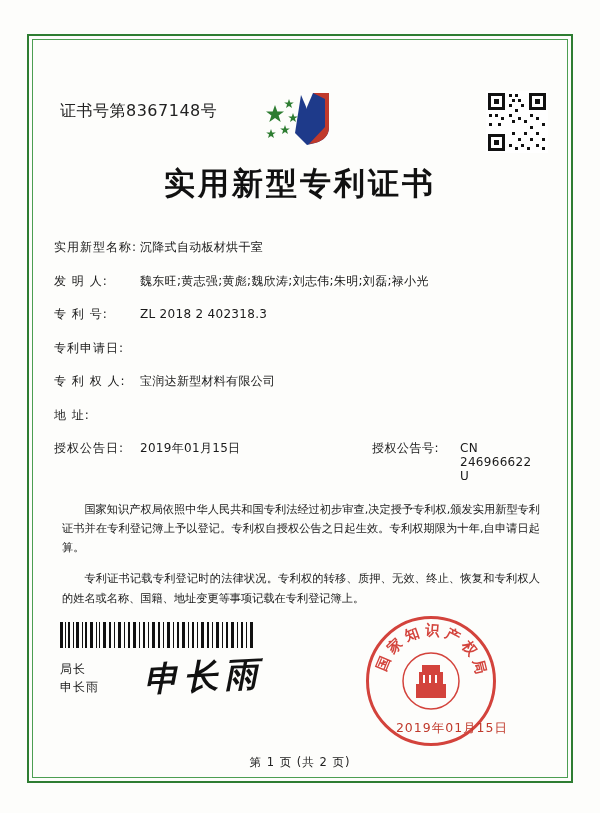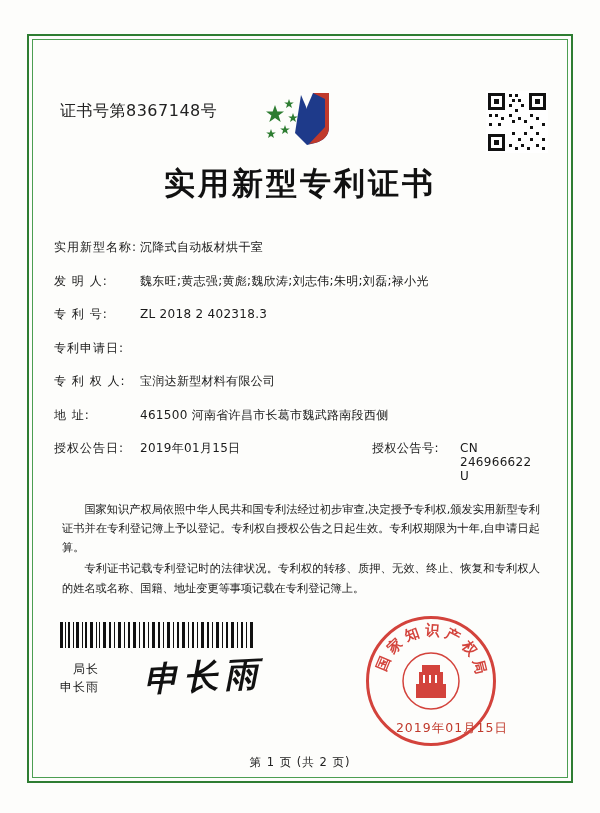--- a/index.html
+++ b/index.html
@@ -135,31 +135,30 @@
     margin-top: 12px;
     padding-left: 30px;
     padding-right: 28px;
     font-size: 11.2px;
     line-height: 1.72;
     text-align: justify;
     color: #1a1a1a;
     font-family: "DejaVu Sans", sans-serif;
   }
   .paragraphs p {
-    margin: 2px 0 2px 0;
+    margin: 12px 0 2px 0;
     text-indent: 2em;
   }
 
   .bottom {
     position: absolute;
     left: 0;
     right: 0;
     bottom: 6px;
     height: 160px;
-    text-align: right;
   }
 
   .barcode {
     position: absolute;
     left: 28px;
     top: 10px;
     width: 196px;
     height: 26px;
   }
   .barcode span {
@@ -344,21 +343,20 @@
         <div class="field-label">专利申请日:</div>
       </div>
 
       <div class="field-row">
         <div class="field-label">专 利 权 人:</div>
         <div class="field-value">宝润达新型材料有限公司</div>
       </div>
 
       <div class="field-row">
         <div class="field-label">地      址:</div>
-        <div class="field-value">461500 河南省许昌市长葛市魏武路南段西侧</div>
       </div>
 
       <div class="field-row split">
         <div class="field-label">授权公告日:</div>
         <div class="field-value">2019年01月15日</div>
         <div class="second-label">授权公告号:</div>
         <div class="second-value">CN 246966622 U</div>
       </div>
 
     </div>

